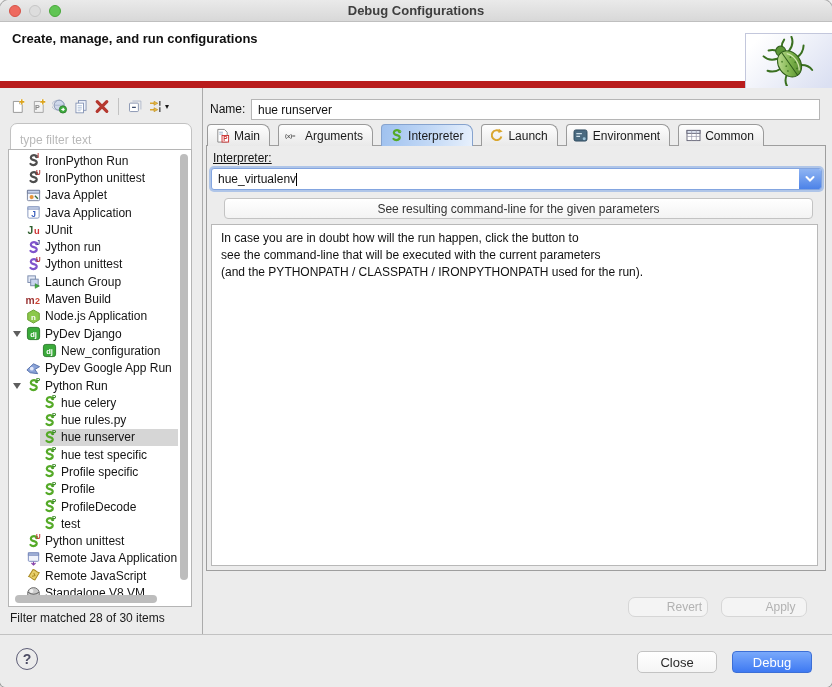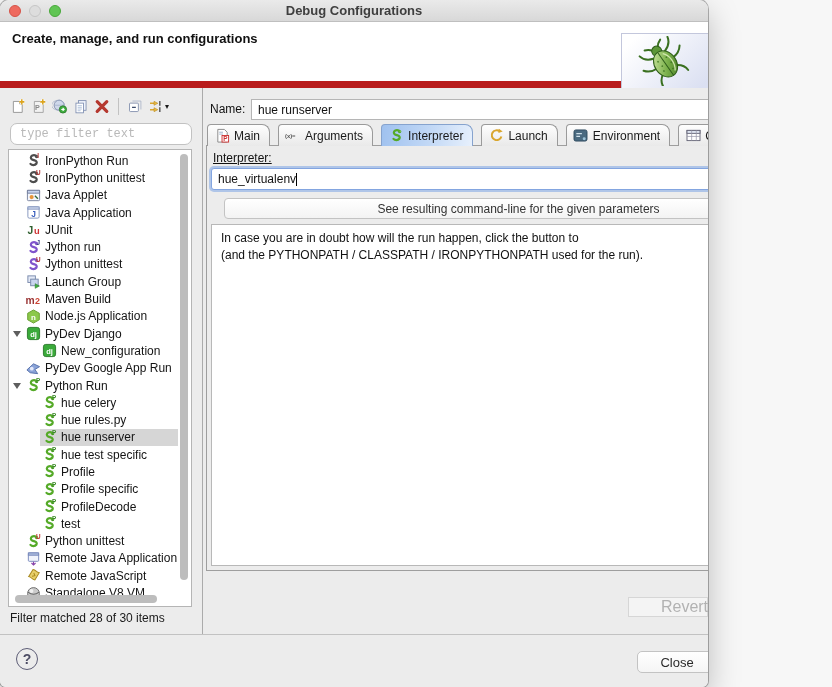--- a/index.html
+++ b/index.html
@@ -1,17 +1,17 @@
 <!DOCTYPE html>
 <html><head>
 <meta charset="utf-8">
 <style>
   html,body{margin:0;padding:0;background:#f7f7f7;font-family:"Liberation Sans",sans-serif;}
   svg text{font-family:"Liberation Sans",sans-serif;}
-  .window{position:relative;width:708px;height:687px;background:#ececec;border-radius:9px 9px 6px 6px;
+  .window{position:relative;width:832px;height:687px;background:#ececec;border-radius:9px 9px 6px 6px;
           overflow:hidden;box-shadow:0 0 0 1px rgba(0,0,0,.28),0 12px 32px rgba(0,0,0,.25);}
 
   
   .titlebar{position:absolute;left:0;top:0;width:100%;height:22px;
             background:linear-gradient(#eaeaea,#d8d8d8);border-bottom:1px solid #bfbfbf;box-sizing:border-box;}
   .lights{position:absolute;left:9px;top:5px;display:flex;gap:8px;}
   .light{width:12px;height:12px;border-radius:50%;box-sizing:border-box;}
   .light.red{background:#ee6a5f;border:1px solid #d55348;}
   .light.min{background:#dddddd;border:1px solid #c5c5c5;}
   .light.grn{background:#61c554;border:1px solid #48a83a;}
@@ -26,22 +26,22 @@
           border-top:1px solid #c3c7dc;border-left:1px solid #c3c7dc;box-sizing:border-box;
           display:flex;align-items:center;justify-content:center;}
 
   
   .toolbar{position:absolute;left:8px;top:93px;height:26px;display:flex;align-items:center;gap:1px;}
   .tbtn{height:24px;padding:0 2px;display:flex;align-items:center;justify-content:center;border-radius:4px;}
   .tsep{width:1px;height:17px;background:#c2c2c2;margin:0 5px;}
   .dd{font-size:8px;color:#1a1a1a;margin-left:1px;}
 
   .filter{position:absolute;left:10px;top:123px;width:182px;height:22px;box-sizing:border-box;
-          border:1px solid #c2c2c2;border-radius:7px;background:#fff;font-size:12px;padding:4px 9px;
-          color:#000000;font-family:Liberation Mono, monospace;outline:none;}
+          border:1px solid #c2c2c2;border-radius:7px;background:#fff;font-size:12px;padding:16px 9px;
+          color:#000000;font-family:Liberation Sans, sans-serif;outline:none;}
   .filter::placeholder{color:#b9b9b9;}
 
   
   .tree{position:absolute;left:8px;top:149px;width:184px;height:458px;background:#fff;
         border:1px solid #b5b5b5;box-sizing:border-box;overflow:hidden;}
   .rows{position:absolute;left:1px;top:2px;right:13px;}
   .row{height:17.3px;display:flex;align-items:center;font-size:12px;color:#141414;white-space:nowrap;}
   .az{width:14px;flex:0 0 14px;display:flex;justify-content:center;align-items:center;}
   .lvl1 .az{margin-left:16px;}
   .arr{width:0;height:0;border-left:4px solid transparent;border-right:4px solid transparent;border-top:6px solid #5e5e5e;}
@@ -76,22 +76,22 @@
   .caret{width:1px;height:13px;background:#000;}
   .spacer{flex:1;}
   .cbtn{width:22px;align-self:stretch;border-radius:0 2px 2px 0;background:linear-gradient(#8fb4f2,#4c82e8);
         display:flex;align-items:center;justify-content:center;}
   .seebtn{position:absolute;left:212px;top:198px;width:589px;height:21px;box-sizing:border-box;z-index:2;
           border:1px solid #c3c3c3;border-radius:4px;background:linear-gradient(#ffffff,#f3f3f3);
           font-size:12px;color:#333;display:flex;align-items:center;justify-content:center;margin-left:12px;}
   .infobox{position:absolute;left:211px;top:224px;width:607px;height:342px;box-sizing:border-box;z-index:2;
            background:#fff;border:1px solid #b8b8b8;padding:5px 9px;font-size:12px;line-height:17px;color:#111;}
 
-  .dbtn{position:absolute;top:597px;height:20px;box-sizing:border-box;border:1px solid #d6d6d6;border-radius:0;
-        background:#f4f4f4;color:#b2b2b2;font-size:16px;display:flex;align-items:center;justify-content:center;padding-left:33px;}
+  .dbtn{position:absolute;top:597px;height:20px;box-sizing:border-box;border:1px solid #d6d6d6;border-radius:7px;
+        background:#f4f4f4;color:#b2b2b2;font-size:12px;display:flex;align-items:center;justify-content:center;padding-left:33px;}
   .revert{left:628px;width:80px;}
   .apply{left:721px;width:86px;}
 
   
   .footer{position:absolute;left:0;top:634px;width:100%;height:53px;border-top:1px solid #c2c2c2;
           background:#ececec;box-sizing:border-box;}
   .help{position:absolute;left:16px;top:13px;width:22px;height:22px;border-radius:50%;border:1.5px solid #5d5d76;
         color:#4c4c64;font-size:14px;font-weight:700;display:flex;align-items:center;justify-content:center;box-sizing:border-box;}
   .closebtn{position:absolute;left:637px;top:16px;width:80px;height:22px;box-sizing:border-box;border:1px solid #c3c3c3;
         border-radius:5px;background:linear-gradient(#ffffff,#f5f5f5);font-size:13px;color:#2a2a2a;
@@ -473,35 +473,35 @@
           <span class="az"></span>
           <span class="hl">
             <span class="icn">
               <svg width="15" height="15" viewBox="0 0 16 16">
 <path d="M11.6 3.6 C10.3 1.8 6.7 1.9 5.6 3.6 C4.6 5.2 5.5 6.8 7.5 7.3 L9.2 7.8 C11.2 8.4 12 10 11 11.5 C9.7 13.3 6.2 13.3 4.8 11.6" fill="none" stroke="#55aa28" stroke-width="2.4" stroke-linecap="round"></path>
 <circle cx="11.3" cy="3.8" r="1.8" fill="#55aa28"></circle>
                 <circle cx="11.9" cy="3.3" r="0.5" fill="#fff"></circle>
 <text x="13" y="5.4" font-size="6.8" font-weight="bold" fill="#3c8a28" text-anchor="middle">P</text>
               </svg>
             </span>
+            <span>Profile specific</span>
+          </span>
+        </div>
+        <div class="row lvl1">
+          <span class="az"></span>
+          <span class="hl">
+            <span class="icn">
+              <svg width="15" height="15" viewBox="0 0 16 16">
+<path d="M11.6 3.6 C10.3 1.8 6.7 1.9 5.6 3.6 C4.6 5.2 5.5 6.8 7.5 7.3 L9.2 7.8 C11.2 8.4 12 10 11 11.5 C9.7 13.3 6.2 13.3 4.8 11.6" fill="none" stroke="#55aa28" stroke-width="2.4" stroke-linecap="round"></path>
+<circle cx="11.3" cy="3.8" r="1.8" fill="#55aa28"></circle>
+                <circle cx="11.9" cy="3.3" r="0.5" fill="#fff"></circle>
+<text x="13" y="5.4" font-size="6.8" font-weight="bold" fill="#3c8a28" text-anchor="middle">P</text>
+              </svg>
+            </span>
             <span>Profile</span>
-          </span>
-        </div>
-        <div class="row lvl1">
-          <span class="az"></span>
-          <span class="hl">
-            <span class="icn">
-              <svg width="15" height="15" viewBox="0 0 16 16">
-<path d="M11.6 3.6 C10.3 1.8 6.7 1.9 5.6 3.6 C4.6 5.2 5.5 6.8 7.5 7.3 L9.2 7.8 C11.2 8.4 12 10 11 11.5 C9.7 13.3 6.2 13.3 4.8 11.6" fill="none" stroke="#55aa28" stroke-width="2.4" stroke-linecap="round"></path>
-<circle cx="11.3" cy="3.8" r="1.8" fill="#55aa28"></circle>
-                <circle cx="11.9" cy="3.3" r="0.5" fill="#fff"></circle>
-<text x="13" y="5.4" font-size="6.8" font-weight="bold" fill="#3c8a28" text-anchor="middle">P</text>
-              </svg>
-            </span>
-            <span>Profile specific</span>
           </span>
         </div>
         <div class="row lvl1">
           <span class="az"></span>
           <span class="hl">
             <span class="icn">
               <svg width="15" height="15" viewBox="0 0 16 16">
 <path d="M11.6 3.6 C10.3 1.8 6.7 1.9 5.6 3.6 C4.6 5.2 5.5 6.8 7.5 7.3 L9.2 7.8 C11.2 8.4 12 10 11 11.5 C9.7 13.3 6.2 13.3 4.8 11.6" fill="none" stroke="#55aa28" stroke-width="2.4" stroke-linecap="round"></path>
 <circle cx="11.3" cy="3.8" r="1.8" fill="#55aa28"></circle>
                 <circle cx="11.9" cy="3.3" r="0.5" fill="#fff"></circle>
@@ -662,20 +662,21 @@
       <svg width="10" height="8" viewBox="0 0 10 8">
         <path d="M1.5 2 L5 5.5 L8.5 2" stroke="#fff" stroke-width="2" fill="none" stroke-linecap="round"></path>
       </svg>
     </span>
   </div>
 
   <div class="seebtn">See resulting command-line for the given parameters</div>
 
   <div class="infobox">
     <div>In case you are in doubt how will the run happen, click the button to</div>
+    <div>see the command-line that will be executed with the current parameters</div>
     <div>(and the PYTHONPATH / CLASSPATH / IRONPYTHONPATH used for the run).</div>
   </div>
 
   <div class="dbtn revert">Revert</div>
   <div class="dbtn apply">Apply</div>
 
   <div class="footer">
     <div class="help">?</div>
     <div class="closebtn">Close</div>
     <div class="debugbtn">Debug</div>

